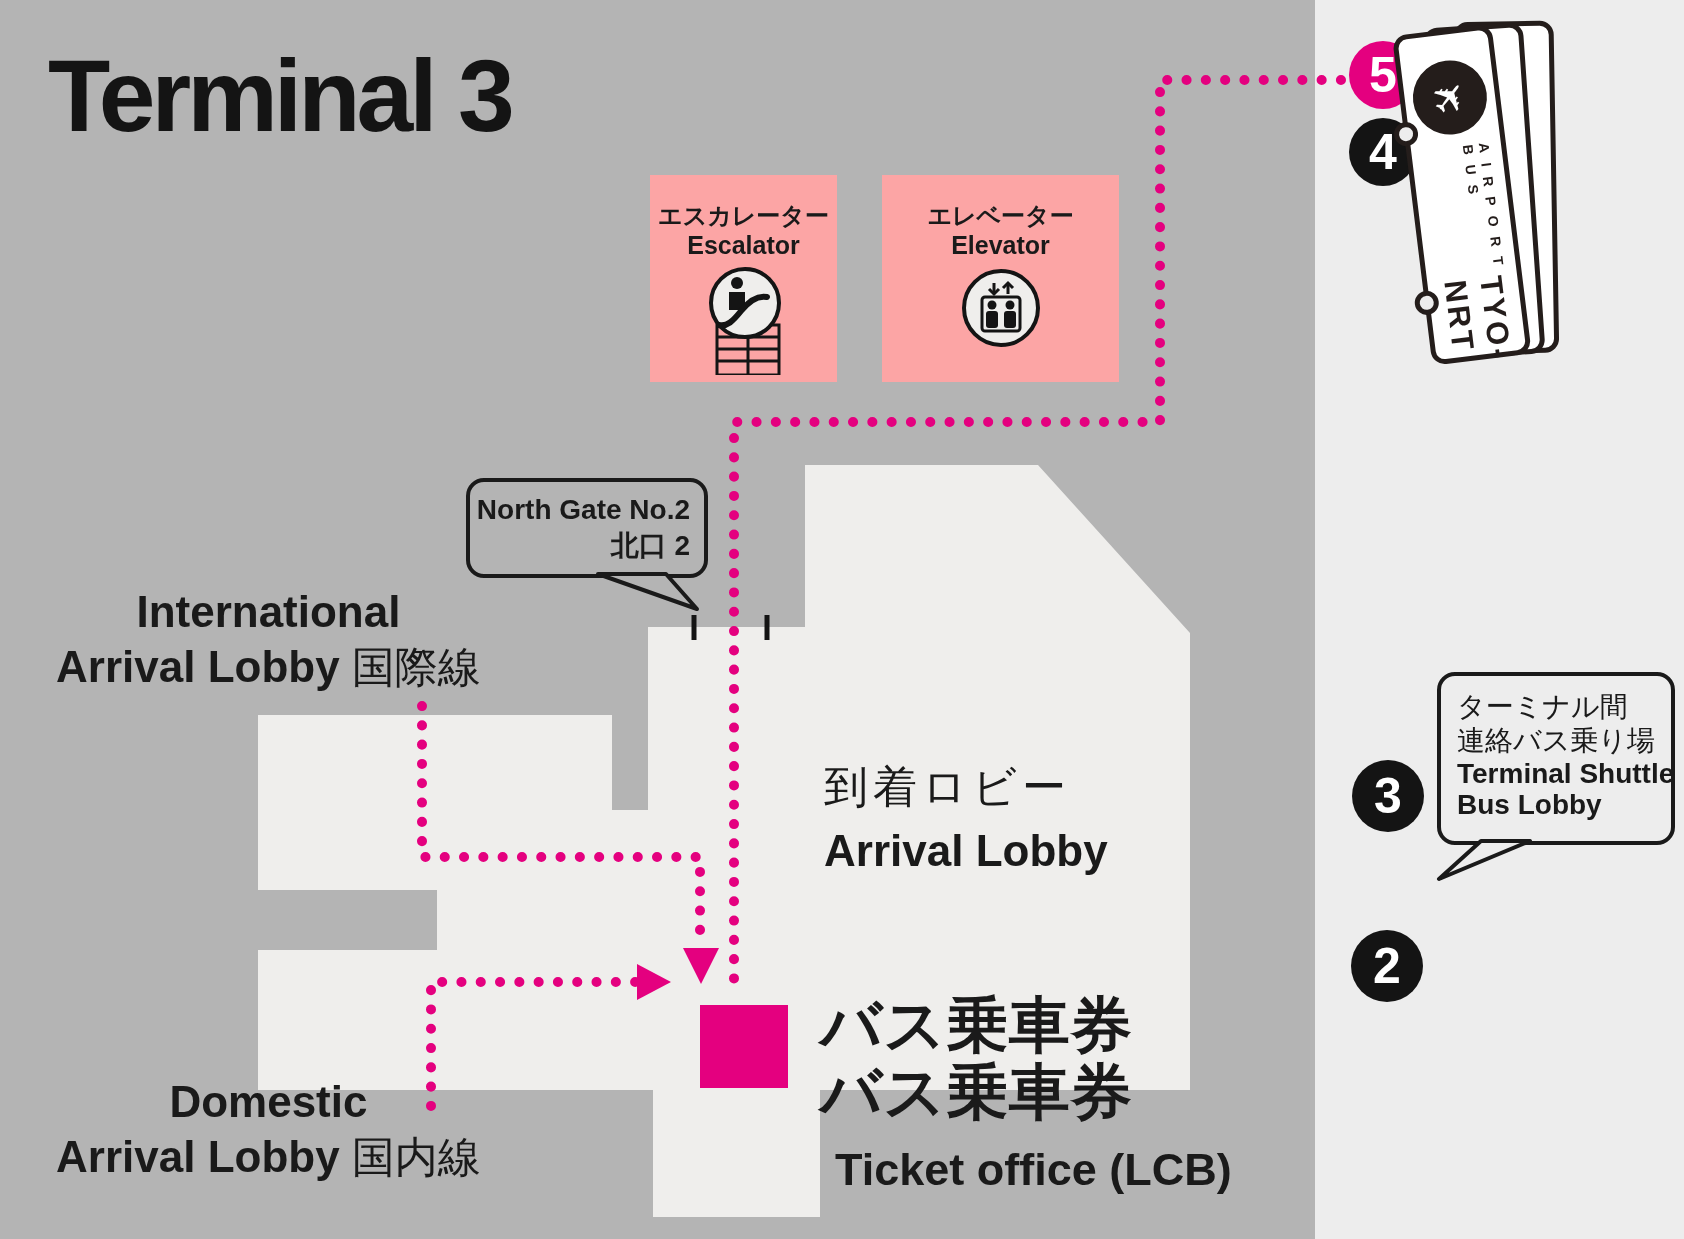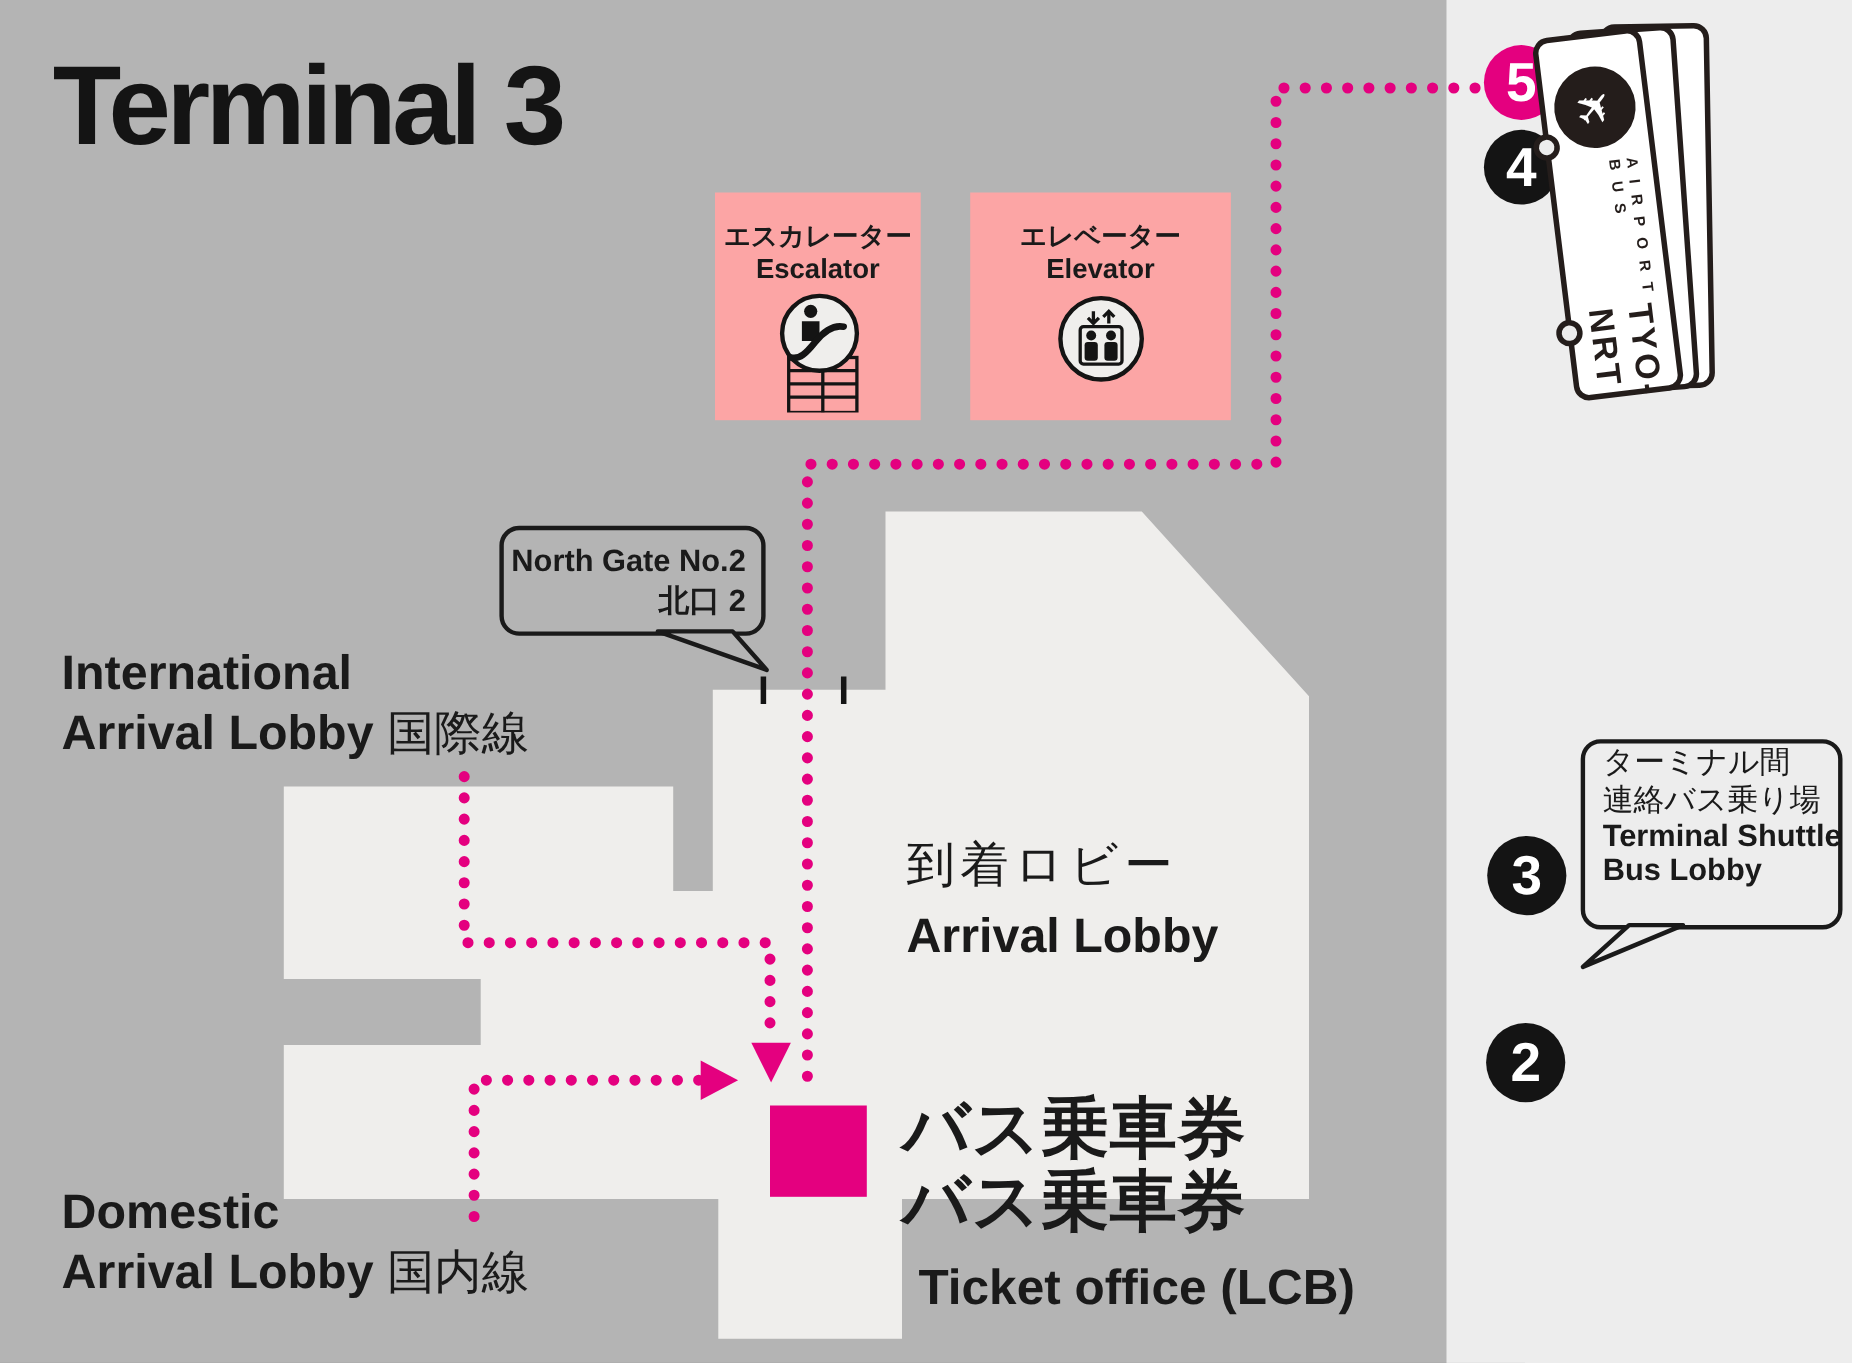--- a/index.html
+++ b/index.html
@@ -14,35 +14,35 @@
   
   #page-title{left:48px;top:40px;font-size:102px;font-weight:bold;letter-spacing:-4px;line-height:1.1;color:#141414;}
   
   .fac-box{background:#fca5a5;text-align:center;}
   #escalator-box{left:650px;top:175px;width:187px;height:207px;}
   #elevator-box{left:882px;top:175px;width:237px;height:207px;}
   .fac-jp{display:block;margin-top:26px;font-size:24px;font-weight:bold;line-height:30px;}
   .fac-en{display:block;font-size:25px;font-weight:bold;line-height:28px;}
   .fac-icon{display:block;margin:4px auto 0;}
   
-  .big-label{font-size:44px;font-weight:bold;line-height:55px;white-space:nowrap;}
+  .big-label{font-size:44px;font-weight:bold;line-height:55px;white-space:nowrap;text-align:center;}
   .big-label .jp{font-weight:normal;font-size:43px;}
   #intl-label{left:56px;top:584px;}
   #domestic-label{left:56px;top:1074px;}
   #arrival-label{left:824px;top:760px;line-height:54px;}
   #arrival-label .jp-line{font-weight:normal;letter-spacing:5px;font-size:44px;}
   #arrival-label .en-line{font-weight:bold;font-size:44px;}
   #counter-label{left:820px;top:992px;font-size:61px;font-weight:bold;line-height:67px;letter-spacing:1px;white-space:nowrap;}
   #ticket-office-label{left:835px;top:1144px;font-size:45px;font-weight:bold;white-space:nowrap;}
   
   .callout{border:4px solid #1a1a1a;border-radius:18px;box-sizing:border-box;}
-  #north-gate-callout{left:454px;top:478px;width:242px;height:100px;text-align:right;padding:10px 14px 0 0;}
+  #north-gate-callout{left:466px;top:478px;width:242px;height:100px;text-align:right;padding:10px 14px 0 0;}
   #north-gate-callout .l1{font-size:28px;font-weight:bold;line-height:36px;white-space:nowrap;}
   #north-gate-callout .l2{font-size:28px;font-weight:bold;line-height:36px;}
-  #shuttle-callout{left:1437px;top:672px;width:238px;height:173px;background:#ededed;padding:0 0 0 16px;}
+  #shuttle-callout{left:1437px;top:672px;width:238px;height:173px;background:#ededed;padding:14px 0 0 16px;}
   #shuttle-callout .jp{font-size:28px;line-height:34px;white-space:nowrap;}
   #shuttle-callout .en{font-size:28px;font-weight:bold;line-height:31px;white-space:nowrap;}
   
   .stop{border-radius:50%;display:flex;align-items:center;justify-content:center;
         color:#fff;font-size:50px;font-weight:bold;background:#141414;}
   #stop-5{left:1349px;top:41px;width:68px;height:68px;background:#e4007f;}
   #stop-4{left:1349px;top:118px;width:68px;height:68px;}
   #stop-3{left:1352px;top:760px;width:72px;height:72px;}
   #stop-2{left:1351px;top:930px;width:72px;height:72px;}
   

